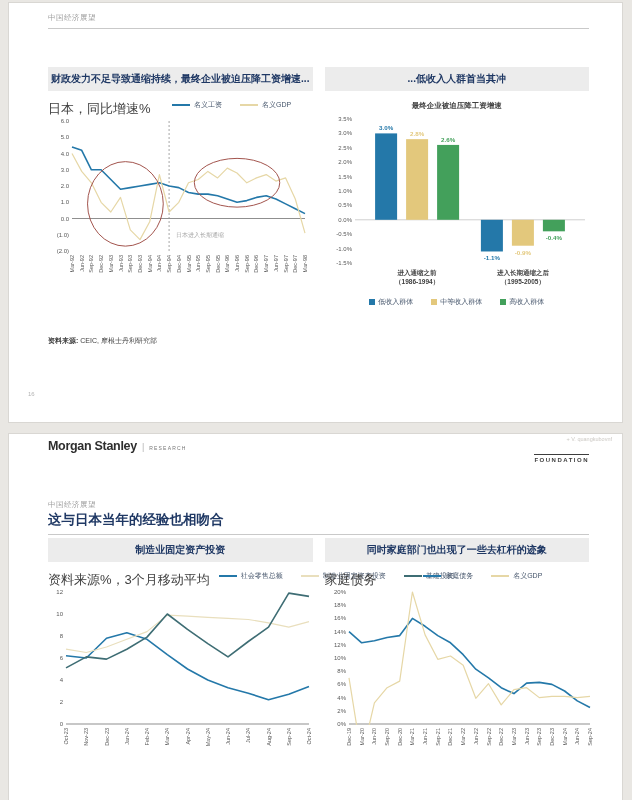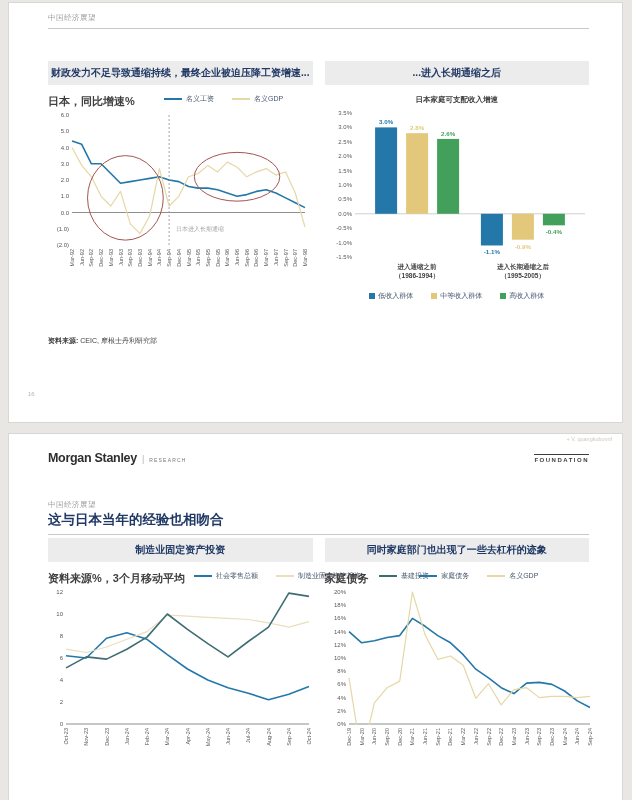--- a/index.html
+++ b/index.html
@@ -9,40 +9,40 @@
   .page1{top:2px;height:421px;}
   .page2{top:433px;height:400px;}
   .titleblock{position:absolute;left:39px;right:33px;}
   .eyebrow{font-size:7.5px;color:#9a9a9a;letter-spacing:.5px;}
   .slide-title{font-size:13.5px;font-weight:bold;color:#1f3864;margin-top:1px;}
   .rule{border-bottom:1px solid #c9c9c9;margin-top:5px;}
   .cols{position:absolute;left:39px;right:33px;display:flex;gap:12px;}
   .col{flex:1;min-width:0;}
   .colhead{background:#ececec;color:#1f3864;font-weight:bold;font-size:10px;text-align:center;height:24px;line-height:24px;white-space:nowrap;overflow:hidden;}
   .chartmeta{display:flex;align-items:flex-start;margin-top:9px;height:15px;}
-  .chartlabel{font-weight:bold;font-size:11px;color:#404040;white-space:nowrap;}
+  .chartlabel{font-weight:normal;font-size:13px;color:#404040;white-space:nowrap;}
   .legend{flex:1;display:flex;justify-content:center;flex-wrap:nowrap;}
   .legend.center{justify-content:center;margin-top:4px;}
   .lg-item{display:inline-flex;align-items:center;margin:0 9px;font-size:7px;color:#44546a;white-space:nowrap;}
   .sw-ln{display:inline-block;width:18px;height:2px;margin-right:4px;}
   .sw-sq{display:inline-block;width:6px;height:6px;margin-right:3px;}
   .bartitle{font-size:7.5px;font-weight:bold;color:#404040;text-align:center;margin-top:10px;height:14px;}
   .chart{line-height:0;}
   .source{position:absolute;left:39px;top:333px;font-size:7px;color:#3d3d3d;}
   .source b{font-weight:bold;}
   .pagenum{position:absolute;left:19px;top:388px;font-size:6px;color:#b3b3b3;}
-  .logo-row{position:absolute;left:39px;right:33px;top:17px;display:flex;align-items:baseline;}
+  .logo-row{position:absolute;left:39px;right:33px;top:5px;display:flex;align-items:baseline;}
   .ms-logo{font-size:12.5px;font-weight:bold;color:#2e2e2e;letter-spacing:-.3px;}
   .ms-sep{color:#b5b5b5;font-size:9px;margin:0 5px;}
   .ms-research{font-size:5px;letter-spacing:1.2px;color:#777777;}
   .foundation{position:absolute;right:33px;top:20px;font-size:6px;font-weight:bold;letter-spacing:1.5px;color:#3d3d3d;border-top:1.5px solid #3d3d3d;padding-top:2px;}
   .watermark{position:absolute;right:10px;top:2px;font-size:5.5px;color:#ccc9c4;}
   .p2-title{top:66px;}
   .p2-cols{top:104px;}
-  .p1-cols{top:58px;justify-content:center;}
+  .p1-cols{top:64px;justify-content:center;}
   .p1-title{top:10px;}
 </style>
 </head>
 <body>
 
 <div class="stage">
 
   <div class="page page1">
     <div class="titleblock p1-title">
       <div class="eyebrow">中国经济展望</div>
@@ -107,22 +107,22 @@
               <text x="198.75" y="140" transform="rotate(-90 198.75 140)" text-anchor="end" dy="2" font-size="5.5" fill="#595959">Sep-96</text>
               <text x="208.45833333333334" y="140" transform="rotate(-90 208.45833333333334 140)" text-anchor="end" dy="2" font-size="5.5" fill="#595959">Dec-96</text>
               <text x="218.16666666666666" y="140" transform="rotate(-90 218.16666666666666 140)" text-anchor="end" dy="2" font-size="5.5" fill="#595959">Mar-97</text>
               <text x="227.875" y="140" transform="rotate(-90 227.875 140)" text-anchor="end" dy="2" font-size="5.5" fill="#595959">Jun-97</text>
               <text x="237.58333333333334" y="140" transform="rotate(-90 237.58333333333334 140)" text-anchor="end" dy="2" font-size="5.5" fill="#595959">Sep-97</text>
               <text x="247.29166666666666" y="140" transform="rotate(-90 247.29166666666666 140)" text-anchor="end" dy="2" font-size="5.5" fill="#595959">Dec-97</text>
               <text x="257" y="140" transform="rotate(-90 257 140)" text-anchor="end" dy="2" font-size="5.5" fill="#595959">Mar-98</text>
             </svg></div>
       </div>
       <div class="col">
-        <div class="colhead">...进入长期通缩之后</div>
-        <div class="bartitle">日本家庭可支配收入增速</div>
+        <div class="colhead">...低收入人群首当其冲</div>
+        <div class="bartitle">最终企业被迫压降工资增速</div>
         <div class="chart"><svg width="266" height="178" font-family="Liberation Sans,sans-serif">
               <text x="27" y="6" text-anchor="end" font-size="6" fill="#595959">3.5%</text>
               <text x="27" y="20.4" text-anchor="end" font-size="6" fill="#595959">3.0%</text>
               <text x="27" y="34.8" text-anchor="end" font-size="6" fill="#595959">2.5%</text>
               <text x="27" y="49.2" text-anchor="end" font-size="6" fill="#595959">2.0%</text>
               <text x="27" y="63.6" text-anchor="end" font-size="6" fill="#595959">1.5%</text>
               <text x="27" y="78" text-anchor="end" font-size="6" fill="#595959">1.0%</text>
               <text x="27" y="92.4" text-anchor="end" font-size="6" fill="#595959">0.5%</text>
               <text x="27" y="106.8" text-anchor="end" font-size="6" fill="#595959">0.0%</text>
               <text x="27" y="121.2" text-anchor="end" font-size="6" fill="#595959">-0.5%</text>

